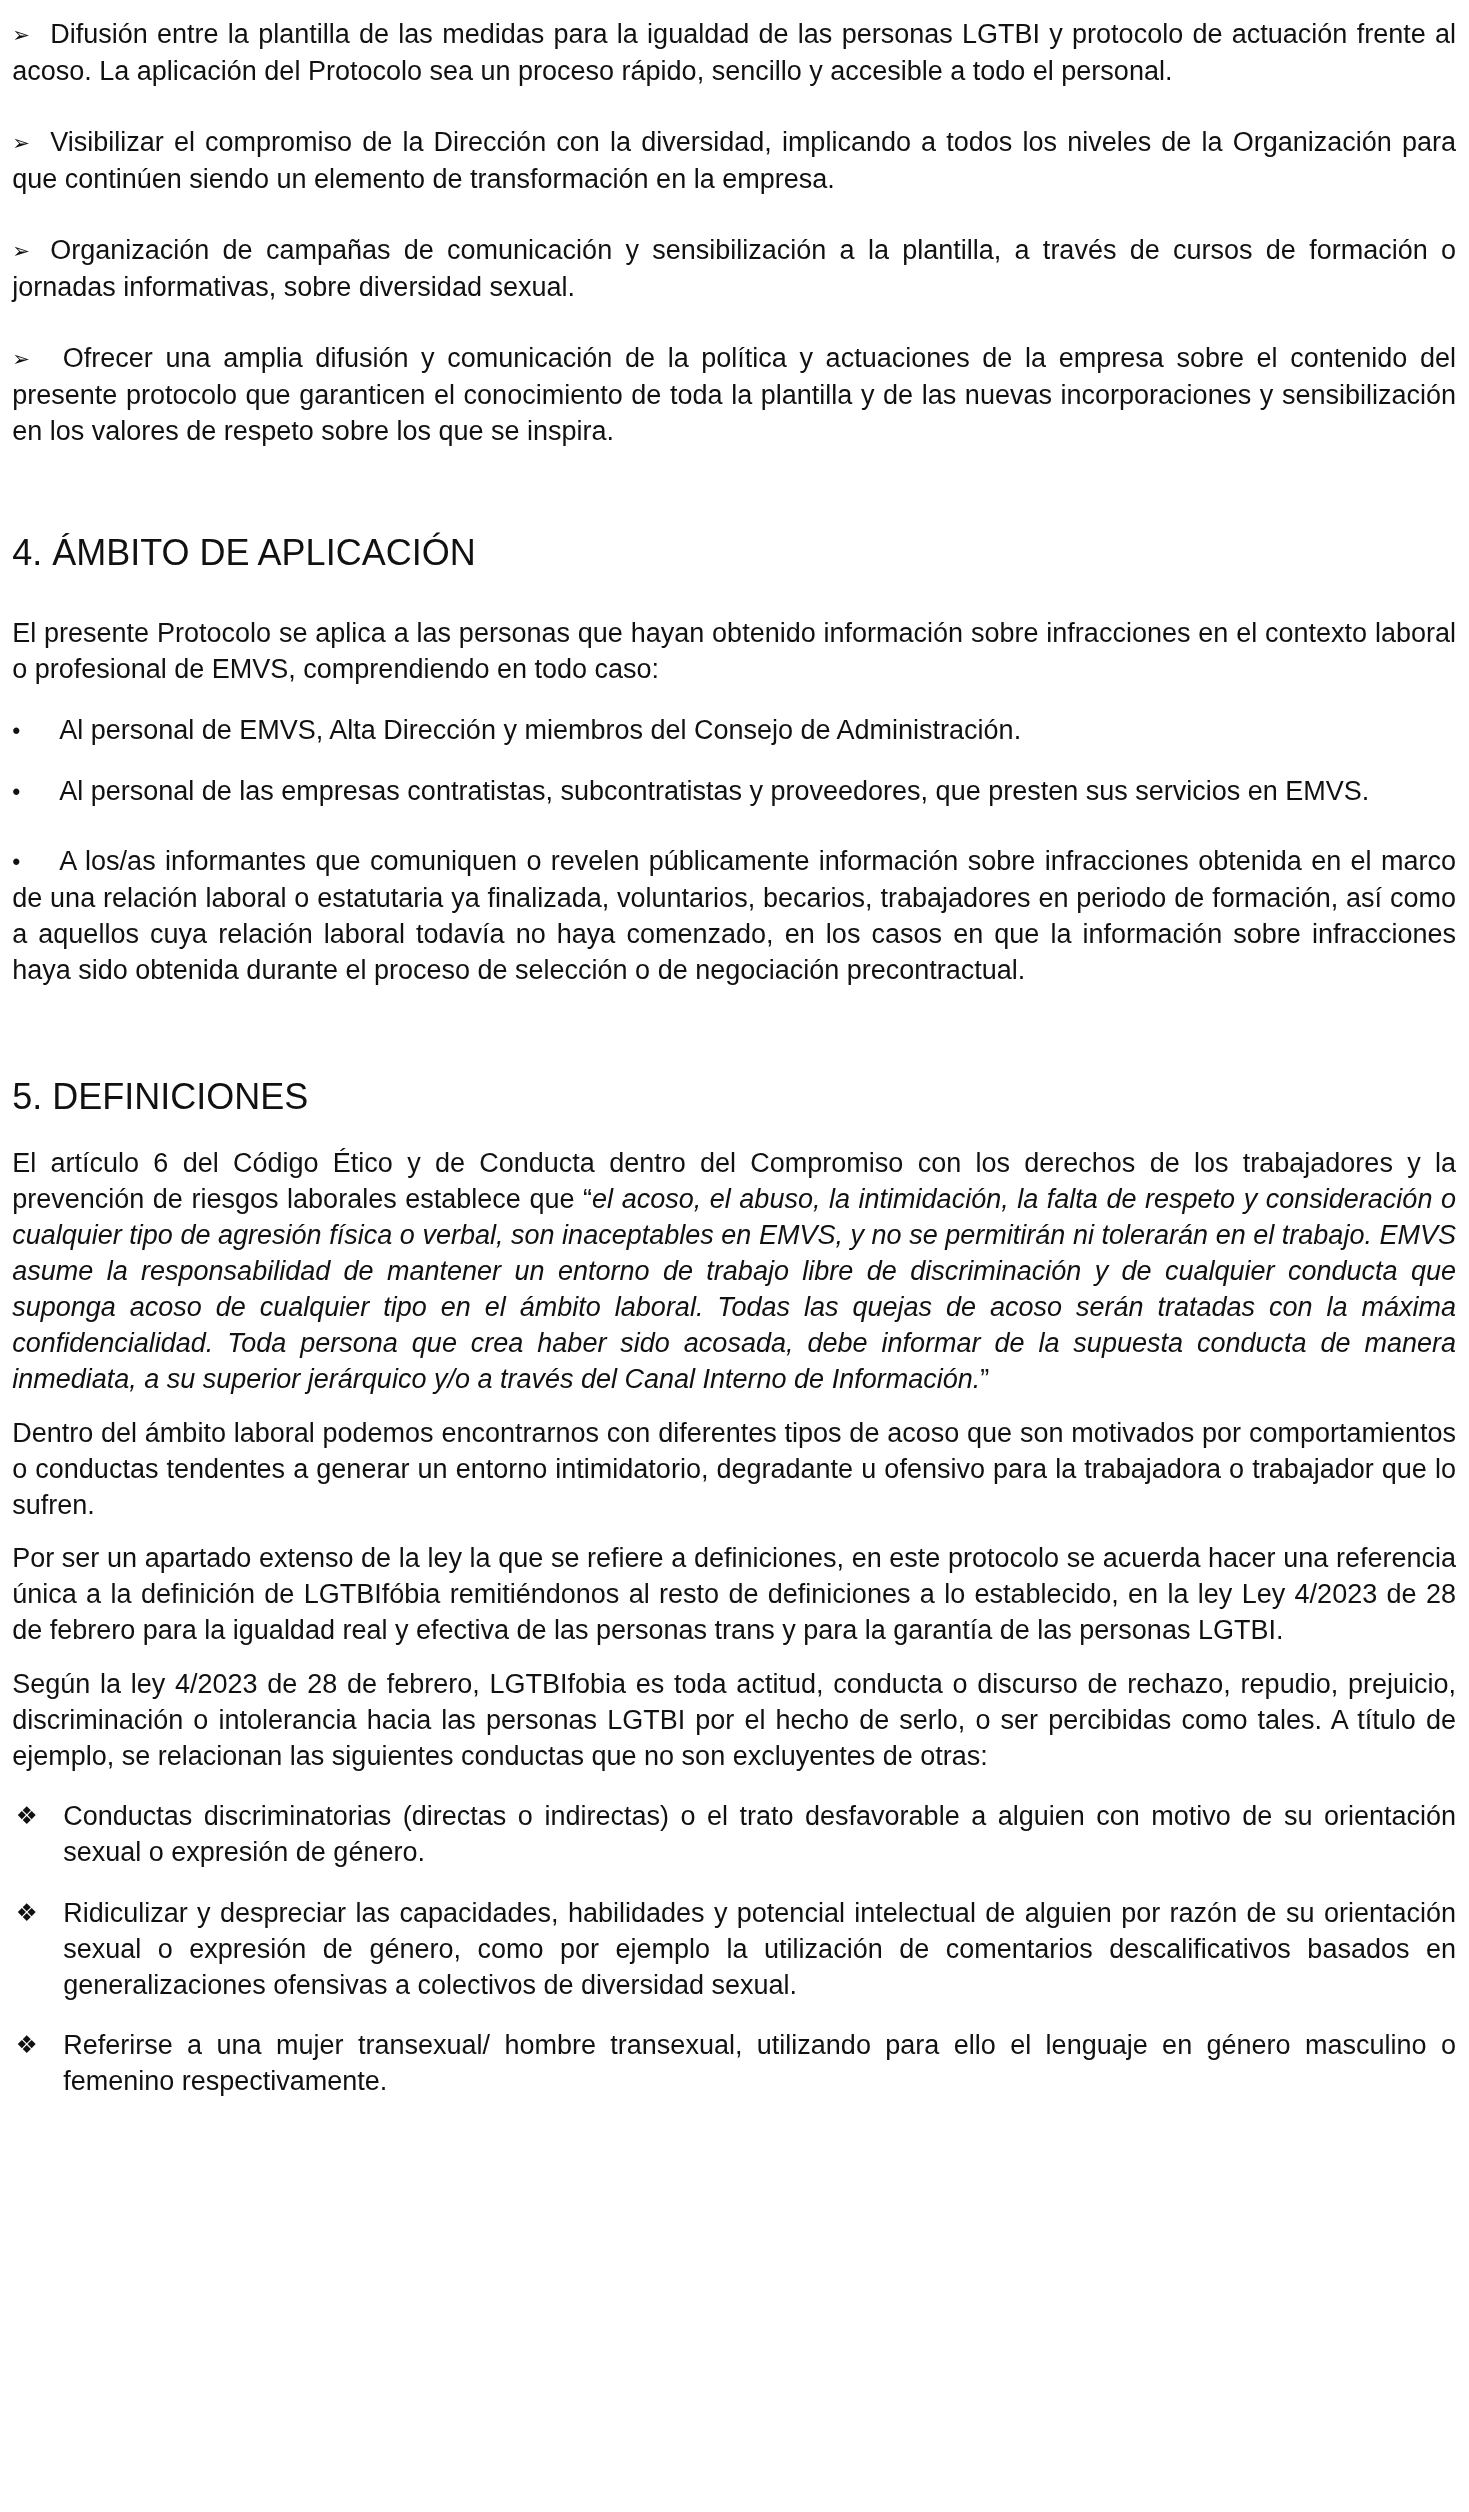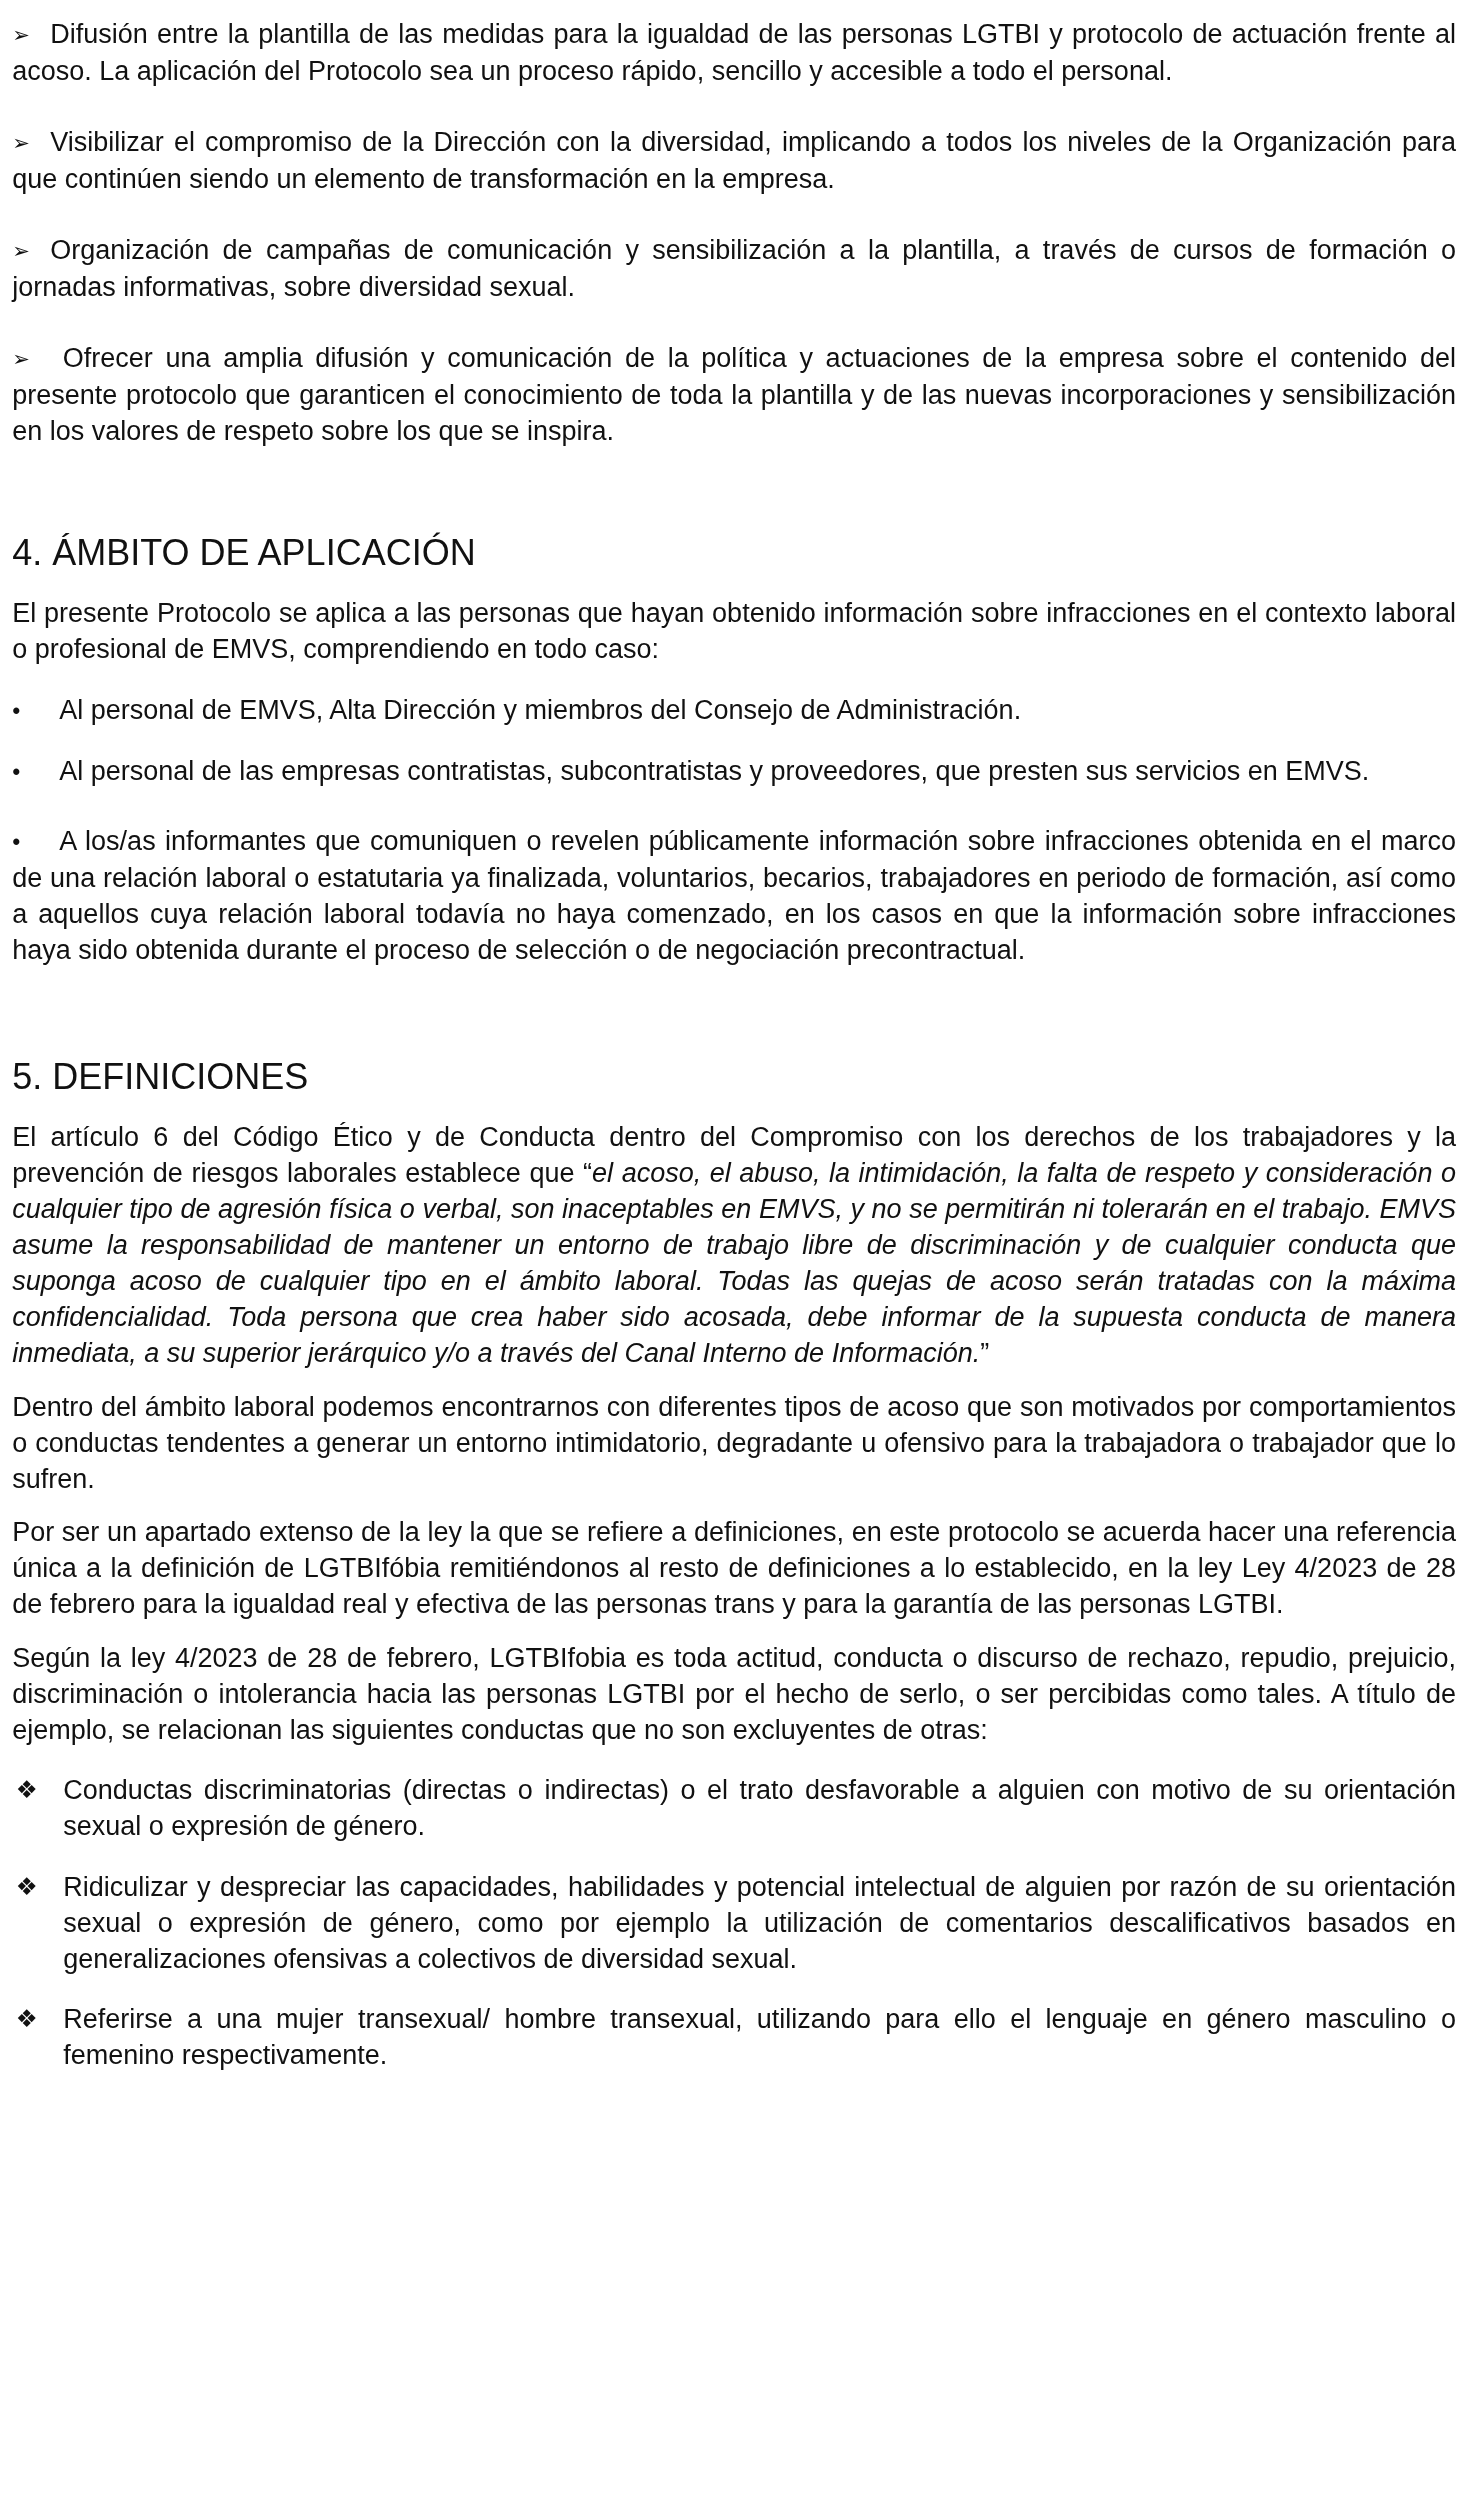--- a/index.html
+++ b/index.html
@@ -40,37 +40,37 @@
   <p class="arrow-item" style="margin-top:35px">
     <span class="arrow-glyph">➢</span><span>Organización de </span><b>campañas de comunicación y sensibilización</b><span> a la plantilla, a través de cursos de formación o jornadas informativas, sobre diversidad sexual.</span>
   </p>
 
   <p class="arrow-item" style="margin-top:35px">
     <span class="arrow-glyph">➢</span><span> Ofrecer una </span><b>amplia difusión y comunicación</b><span> de la política y actuaciones de la empresa sobre el contenido del presente protocolo que garanticen el conocimiento de toda la plantilla y de las nuevas incorporaciones y sensibilización en los valores de respeto sobre los que se inspira.</span>
   </p>
 
   <h2 class="heading" style="margin-top:86px">4. ÁMBITO DE APLICACIÓN</h2>
 
-  <p style="margin-top:24px">El presente Protocolo se aplica a las personas que hayan obtenido información sobre infracciones en el contexto laboral o profesional de EMVS, comprendiendo en todo caso:</p>
+  <p style="margin-top:44px">El presente Protocolo se aplica a las personas que hayan obtenido información sobre infracciones en el contexto laboral o profesional de EMVS, comprendiendo en todo caso:</p>
 
   <p class="bullet-item" style="margin-top:24.5px">
     <span class="dot-glyph">•</span><span>Al personal de EMVS, Alta Dirección y miembros del Consejo de Administración.</span>
   </p>
 
   <p class="bullet-item" style="margin-top:24.5px">
     <span class="dot-glyph">•</span><span>Al personal de las empresas contratistas, subcontratistas y proveedores, que presten sus servicios en EMVS.</span>
   </p>
 
   <p class="bullet-item" style="margin-top:33px">
     <span class="dot-glyph">•</span><span>A los/as informantes que comuniquen o revelen públicamente información sobre infracciones obtenida en el marco de una relación laboral o estatutaria ya finalizada, voluntarios, becarios, trabajadores en periodo de formación, así como a aquellos cuya relación laboral todavía no haya comenzado, en los casos en que la información sobre infracciones haya sido obtenida durante el proceso de selección o de negociación precontractual.</span>
   </p>
 
   <h2 class="heading" style="margin-top:91px">5. DEFINICIONES</h2>
 
-  <p style="margin-top:24px">
+  <p style="margin-top:30px">
     <span>El artículo 6 del Código Ético y de Conducta dentro del Compromiso con los derechos de los trabajadores y la prevención de riesgos laborales establece que “</span><i>el acoso, el abuso, la intimidación, la falta de respeto y consideración o cualquier tipo de agresión física o verbal, son inaceptables en EMVS, y no se permitirán ni tolerarán en el trabajo. EMVS asume la responsabilidad de mantener un entorno de trabajo libre de discriminación y de cualquier conducta que suponga acoso de cualquier tipo en el ámbito laboral. Todas las quejas de acoso serán tratadas con la máxima confidencialidad. Toda persona que crea haber sido acosada, debe informar de la supuesta conducta de manera inmediata, a su superior jerárquico y/o a través del Canal Interno de Información.</i><span>”</span>
   </p>
 
   <p style="margin-top:17.5px">Dentro del ámbito laboral podemos encontrarnos con diferentes tipos de acoso que son motivados por comportamientos o conductas tendentes a generar un entorno intimidatorio, degradante u ofensivo para la trabajadora o trabajador que lo sufren.</p>
 
   <p style="margin-top:17.5px">Por ser un apartado extenso de la ley la que se refiere a definiciones, en este protocolo se acuerda hacer una referencia única a la definición de LGTBIfóbia remitiéndonos al resto de definiciones a lo establecido, en la ley Ley 4/2023 de 28 de febrero para la igualdad real y efectiva de las personas trans y para la garantía de las personas LGTBI.</p>
 
   <p style="margin-top:17.5px">Según la ley 4/2023 de 28 de febrero, LGTBIfobia es toda actitud, conducta o discurso de rechazo, repudio, prejuicio, discriminación o intolerancia hacia las personas LGTBI por el hecho de serlo, o ser percibidas como tales. A título de ejemplo, se relacionan las siguientes conductas que no son excluyentes de otras:</p>
 
   <p class="diamond-item" style="margin-top:24.5px">

